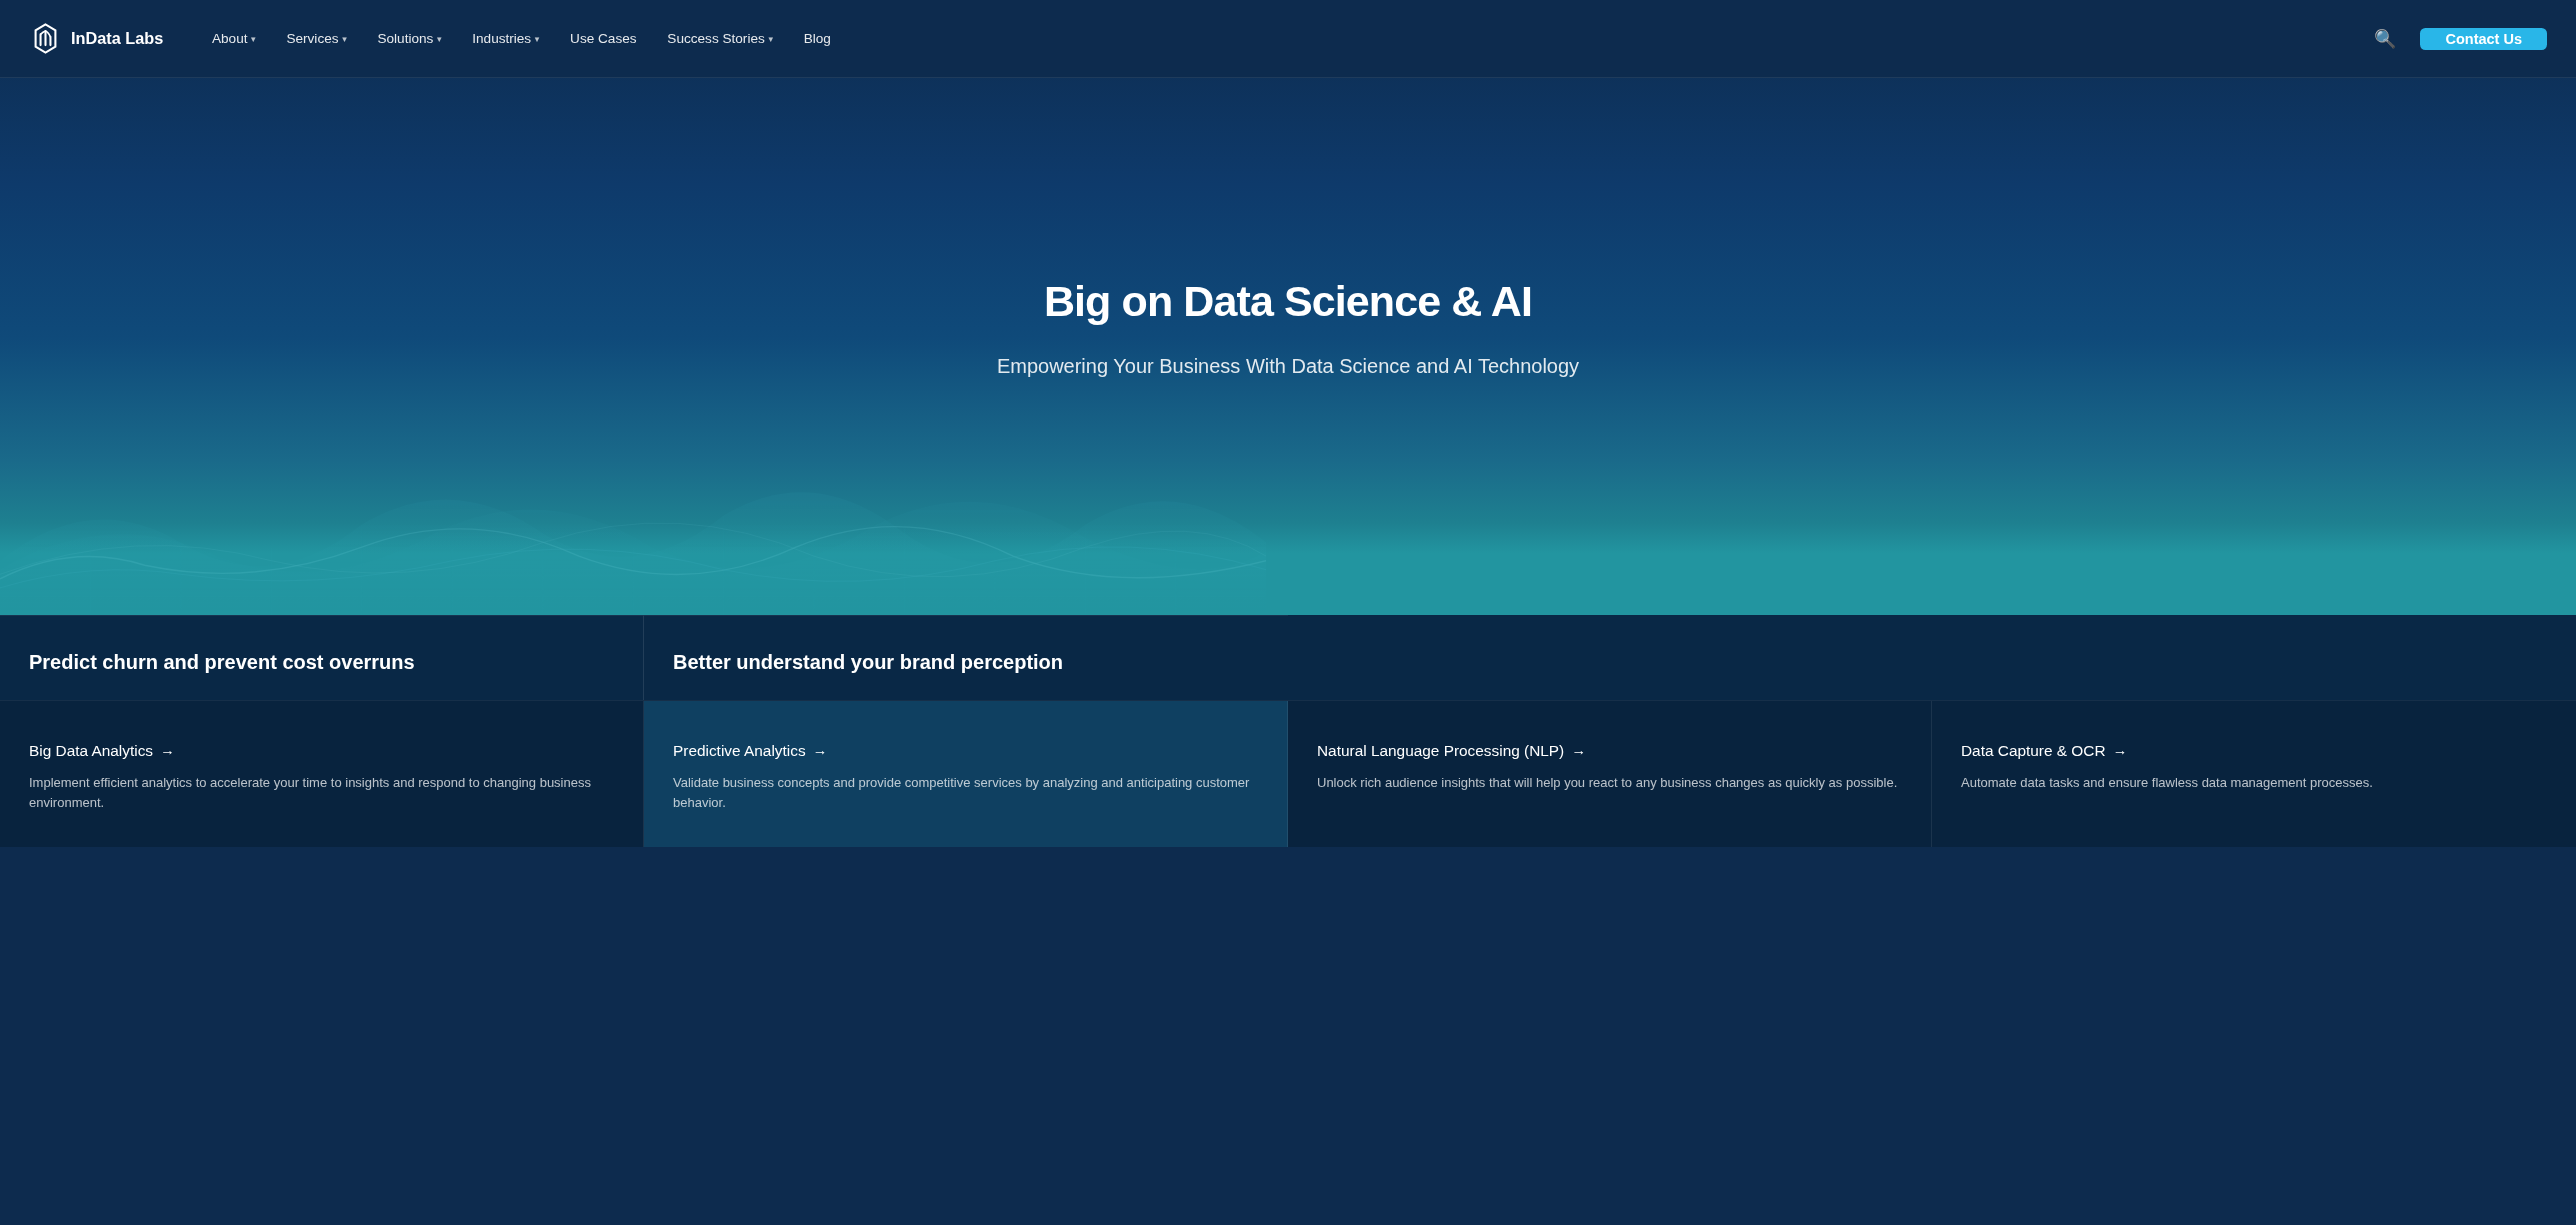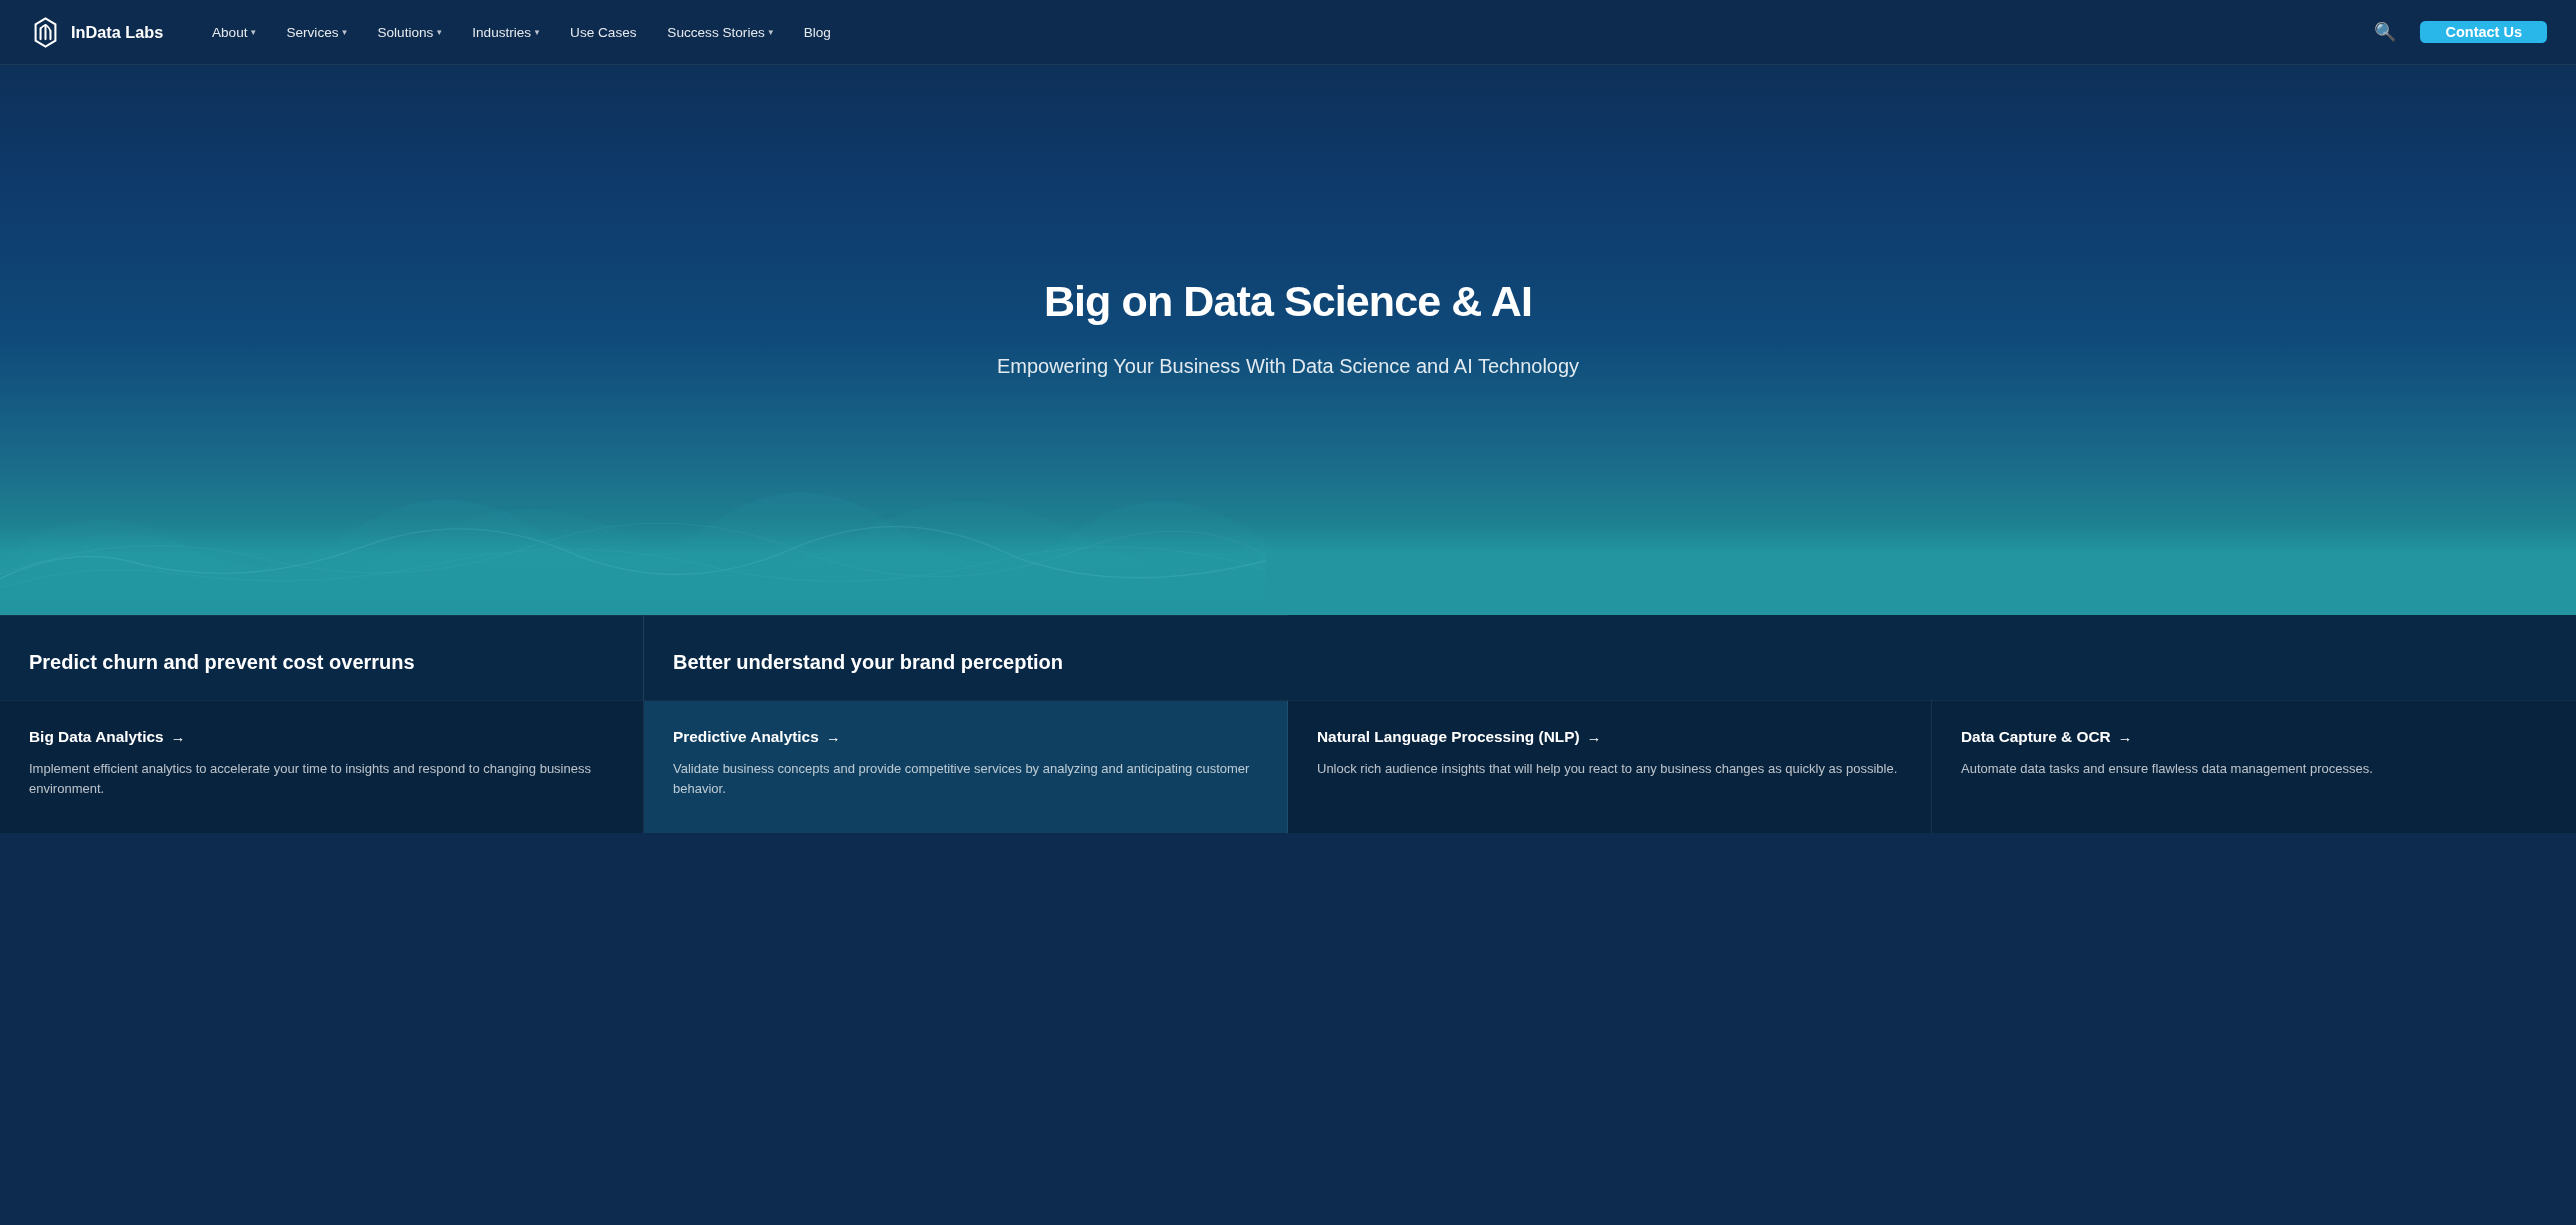--- a/index.html
+++ b/index.html
@@ -8,21 +8,21 @@
       font-family: 'Segoe UI', Arial, sans-serif;
       background: #0d2b4e;
       color: #fff;
       overflow-x: hidden;
     }
 
     
     nav {
       position: fixed;
       top: 0; left: 0; right: 0;
-      height: 65px;
+      height: 78px;
       background: #0d2b4e;
       display: flex;
       align-items: center;
       padding: 0 29px;
       z-index: 100;
       border-bottom: 0.9px solid rgba(255,255,255,0.08);
     }
 
     .nav-logo {
       display: flex;
@@ -176,27 +176,28 @@
     .service-card {
       padding: 27px 29px 33px;
       border-right: 0.9px solid rgba(255,255,255,0.08);
       position: relative;
     }
 
     .service-card:last-child { border-right: none; }
 
     .service-card-link {
       display: flex;
-      align-items: center;
+      align-items: flex-start;
       gap: 7.2px;
       font-size: 15.4px;
-      font-weight: 700;
+      font-weight: 400;
       color: #fff;
       margin-bottom: 12.7px;
       cursor: pointer;
+      margin-top: 14px;
     }
 
     .arrow-icon { font-size: 14.5px; }
 
     .service-card-desc {
       font-size: 13px;
       color: rgba(255,255,255,0.72);
       line-height: 1.6;
     }
 

